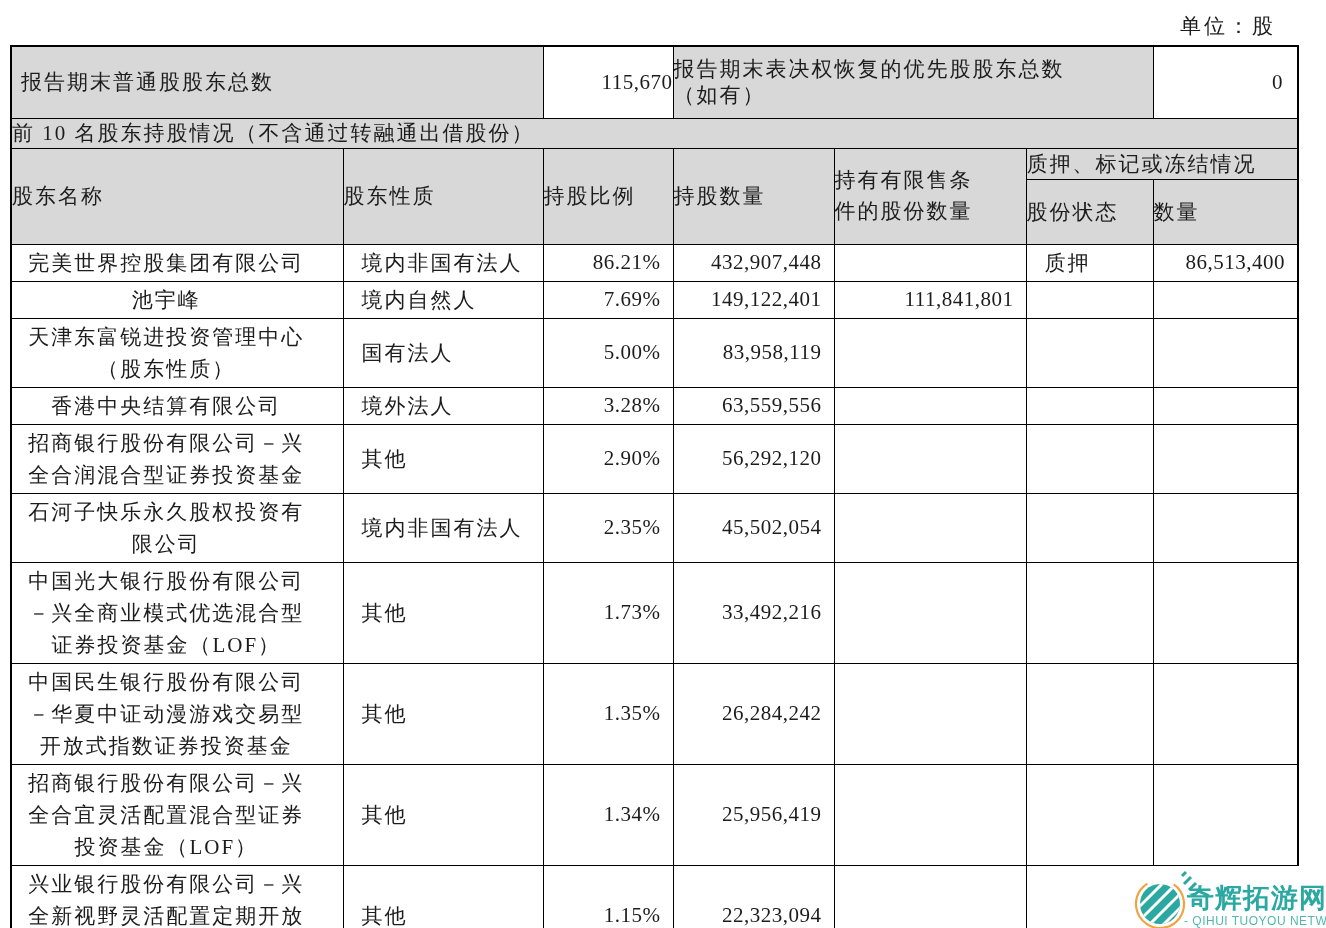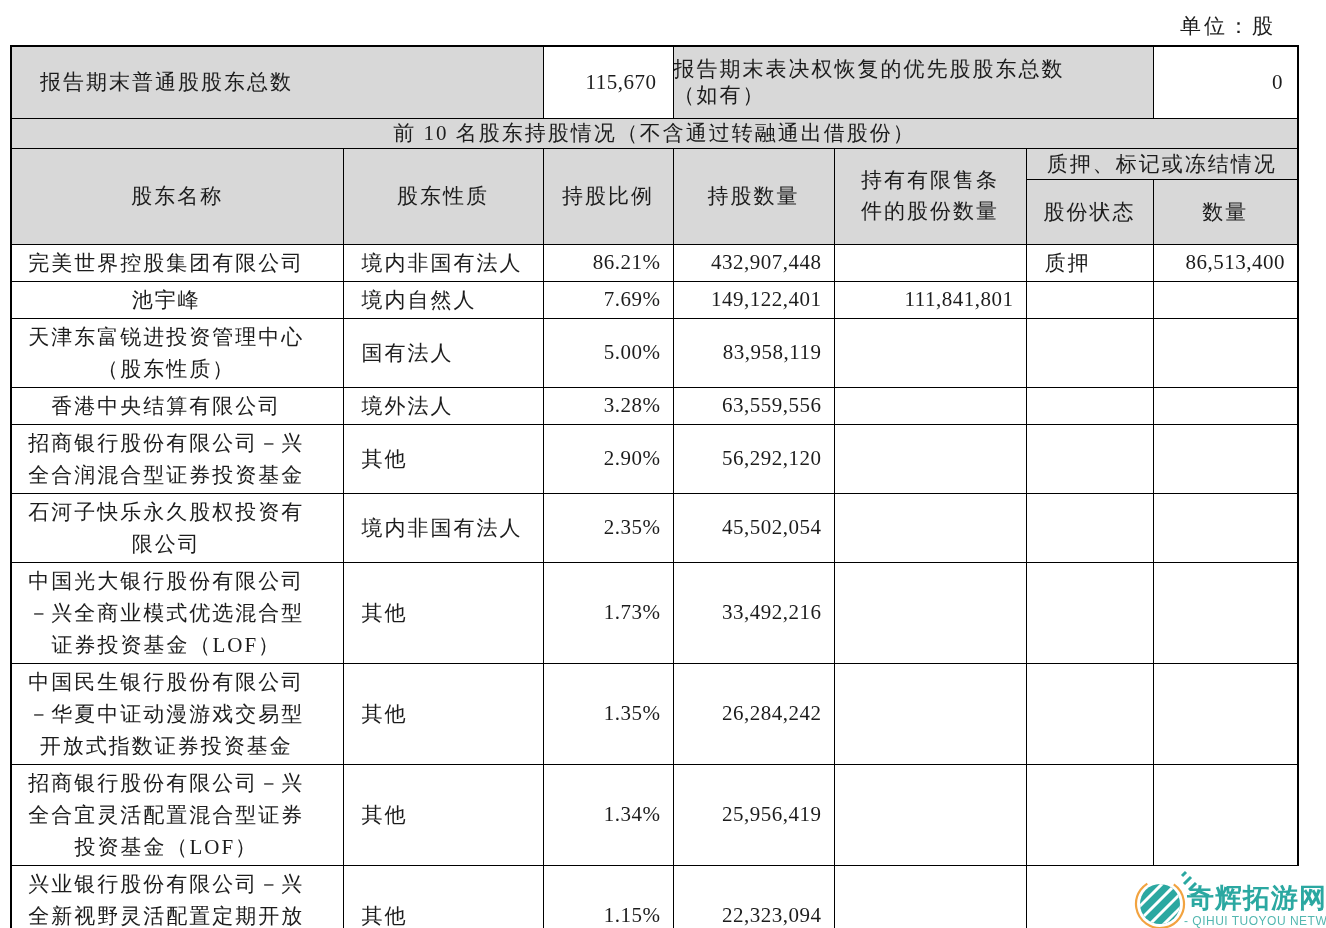--- a/index.html
+++ b/index.html
@@ -19,22 +19,22 @@
   }
   td{
     border:1px solid #000;
     vertical-align:middle;
     font-size:21px;
     overflow:hidden;
     padding:0;
     box-sizing:border-box;
   }
   .g{background:#d8d8d8;}
-  .ac{text-align:center;letter-spacing:2px;}
-  .al{text-align:left;padding-left:28px;letter-spacing:2px;}
+  .ac{letter-spacing:2px;}
+  .al{text-align:left;padding-left:9px;letter-spacing:2px;}
   .ar{text-align:right;padding-right:12px;letter-spacing:0.5px;}
   .name{
     text-align:center;padding:2px 36px 2px 14px;
     line-height:32px;letter-spacing:2px;
   }
   .nat{text-align:left;padding-left:18px;letter-spacing:2px;}
   .hdr{letter-spacing:2px;}
   .wrap6{display:inline-block;width:142px;line-height:31px;}
   .twoline{display:block;line-height:26px;letter-spacing:2px;}
   
@@ -66,21 +66,21 @@
       <col style="width:130px">
     <col style="width:161px">
       <col style="width:192px">
       <col style="width:127px">
       <col style="width:145px">
   </colgroup>
 
   <tbody>
       <tr style="height:72px">
     <td colspan="2" class="g al">报告期末普通股股东总数</td>
-    <td class="ar" style="padding-right:16px">115,670</td>
+    <td class="ar" style="padding-right:0">115,670</td>
     <td colspan="3" class="g">
       <span class="twoline">报告期末表决权恢复的优先股股东总数</span>
       <span class="twoline">（如有）</span>
     </td>
     <td class="ar" style="padding-right:14px">0</td>
   </tr>
 
   <tr style="height:30px">
     <td colspan="7" class="g ac">前 10 名股东持股情况（不含通过转融通出借股份）</td>
   </tr>

